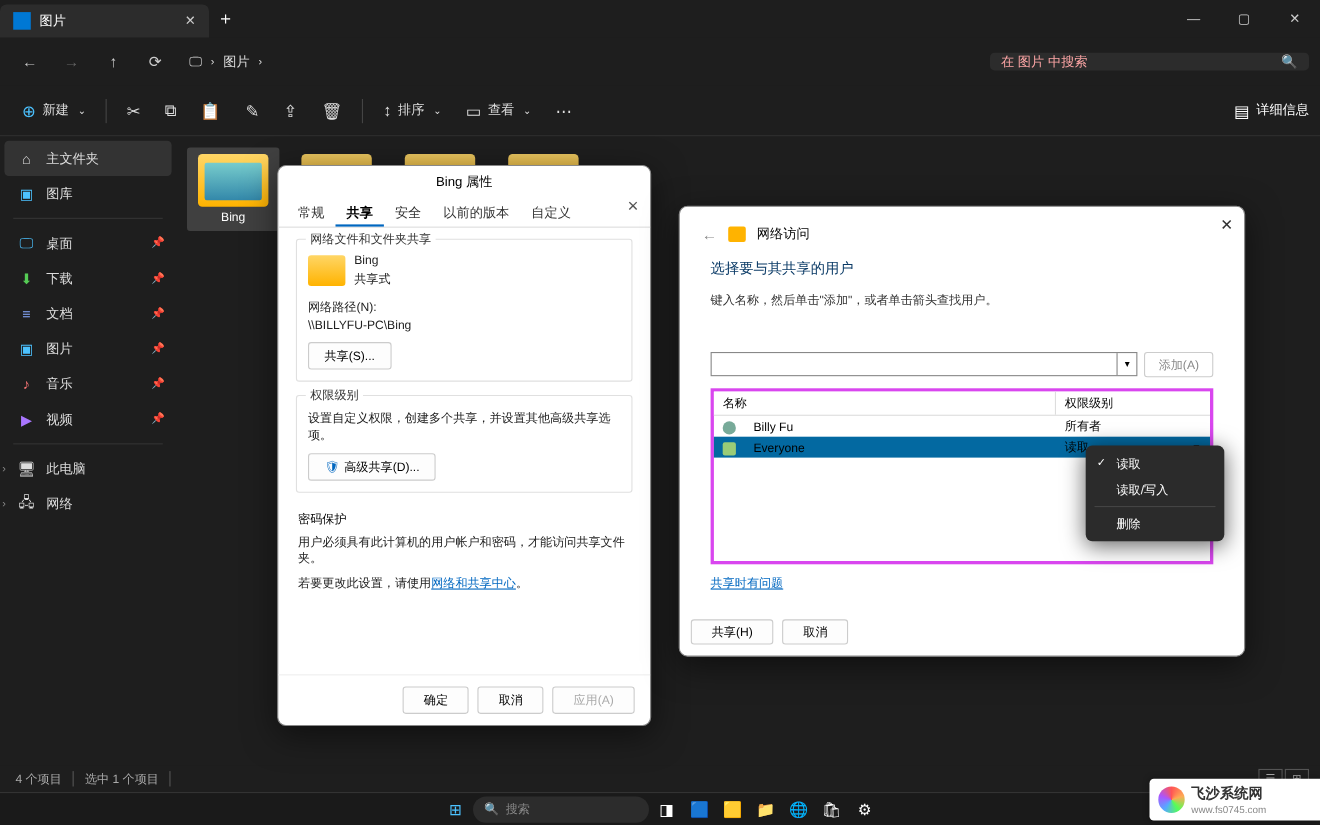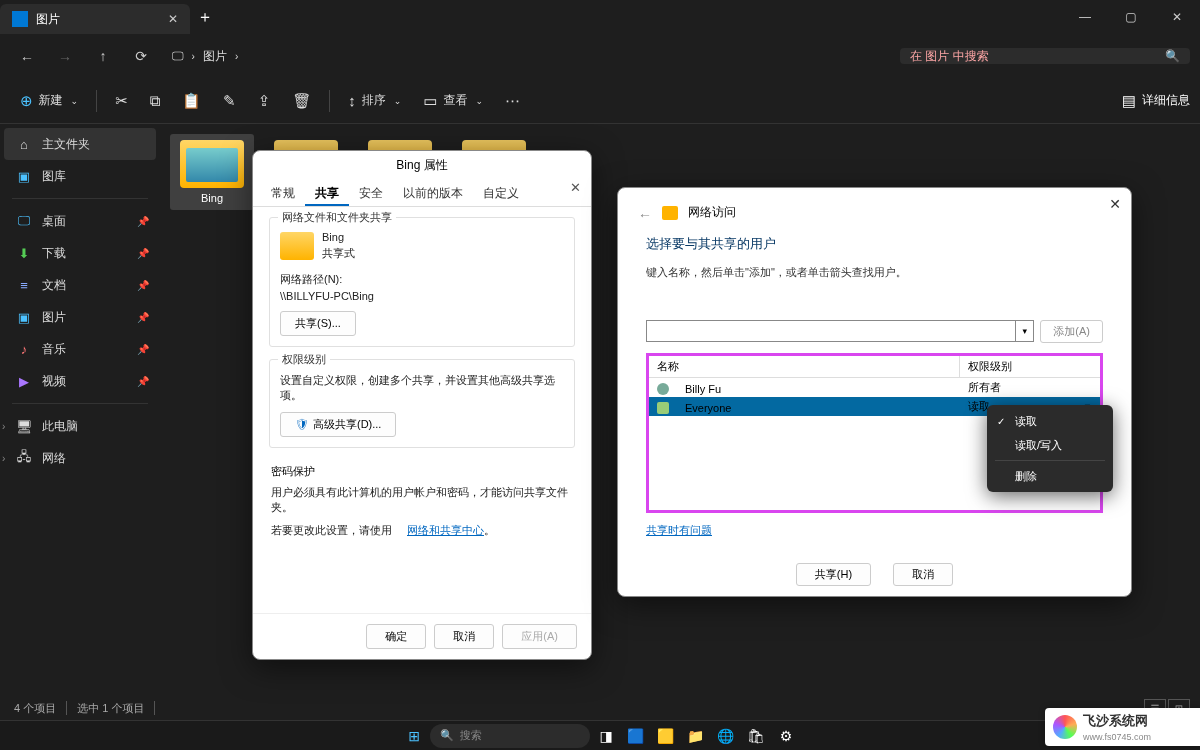--- a/index.html
+++ b/index.html
@@ -64,21 +64,21 @@
 .props-close { margin-left:auto; color:#555; font-size:13px;}
 .tabs { display:flex; padding:0 8px; height:26px; border-bottom:1px solid #ddd;}
 .ptab { padding:4px 10px; font-size:12px; color:#333;}
 .ptab.active { border-bottom:2px solid #0067c0; font-weight:bold; color:#000;font-family:Liberation Mono, monospace;}
 .props-body { flex:1; padding:10px 16px; overflow:auto;}
 .group { border:1px solid #e0e0e0; border-radius:3px; padding:10px; margin-bottom:12px; position:relative;}
 .group-title { position:absolute; top:-8px; left:8px; background:#fff; padding:0 4px; font-size:11px; color:#333;}
 .group p { font-size:11px; margin:3px 0; color:#222;}
 .btn { display:inline-block; padding:4px 14px; border:1px solid #ccc; border-radius:3px; font-size:11px; background:#fdfdfd; margin-top:6px;}
 .btn .shield{ color:#0067c0; margin-right:4px;}
-.link { color:#0067c0; text-decoration:underline;margin-left:15px;}
+.link { color:#0067c0; text-decoration:underline;}
 .props-buttons { padding:10px 14px; display:flex; gap:8px; justify-content:flex-end; border-top:1px solid #eee;}
 .pbtn { padding:4px 18px; border:1px solid #ccc; border-radius:3px; font-size:11px; background:#fdfdfd;}
 .pbtn.disabled { color:#aaa;}
 .mini-folder{ width:34px; height:28px; background:linear-gradient(#ffd666,#ffb300); border-radius:3px; display:inline-block; vertical-align:top; margin-right:8px;}
 
 
 .netdlg { position:absolute; left:617px; top:187px; width:515px; height:410px; background:#fff; border:1px solid #888; border-radius:8px; box-shadow:0 8px 30px rgba(0,0,0,.5); color:#000; display:flex; flex-direction:column;}
 .netdlg-close { position:absolute; right:10px; top:8px; font-size:14px; color:#333;}
 .netdlg-head { padding:16px 20px 4px; display:flex; align-items:center; gap:10px;}
 .netdlg-back { font-size:14px; color:#888;}
@@ -95,21 +95,21 @@
 .ut-col1 { flex:1; padding:3px 8px; font-size:11px; border-right:1px solid #ddd;}
 .ut-col2 { width:140px; padding:3px 8px; font-size:11px;}
 .ut-row { display:flex; font-size:11px;}
 .ut-row .ut-col1 { border-right:none; padding:2px 8px; display:flex; align-items:flex-end; gap:16px;}
 .ut-row .ut-col2 { padding:2px 8px; display:flex; align-items:center; justify-content:space-between;}
 .ut-row.selected { background:#0369a1;}
 .user-ico{ width:12px; height:12px; background:#7a9; border-radius:50%; display:inline-block;}
 .group-ico{ width:12px; height:12px; background:#9c7; border-radius:2px; display:inline-block;}
 .dropdown-arrow{ font-size:9px;}
 .trouble { color:#0067c0; text-decoration:underline; font-size:11px; margin-top:10px; display:inline-block;}
-.netdlg-buttons { padding:10px 10px; display:flex; gap:22px; justify-content:center; }
+.netdlg-buttons { padding:10px 10px; display:flex; gap:8px; justify-content:flex-start; }
 .nbtn { padding:3px 18px; border:1px solid #ccc; border-radius:3px; font-size:11px; background:#fdfdfd;}
 
 
 .ctxmenu { position:absolute; left:987px; top:405px; width:126px; background:#2b2b2b; border-radius:6px; padding:4px 0; box-shadow:0 4px 20px rgba(0,0,0,.6);}
 .ctx-item { height:24px; display:flex; align-items:center; padding:0 14px 0 28px; color:#fff; font-size:11px; position:relative;}
 .ctx-item.checked::before{ content:"✓"; position:absolute; left:10px; font-size:10px;}
 .ctx-sep { height:1px; background:#444; margin:3px 8px;}
 
 
 .watermark { position:absolute; right:0; bottom:4px; width:155px; height:38px; background:#fff; border-radius:4px 0 0 4px; display:flex; align-items:center; padding:0 8px; gap:6px; color:#333; font-size:11px; box-shadow:0 0 6px rgba(0,0,0,.3);}

